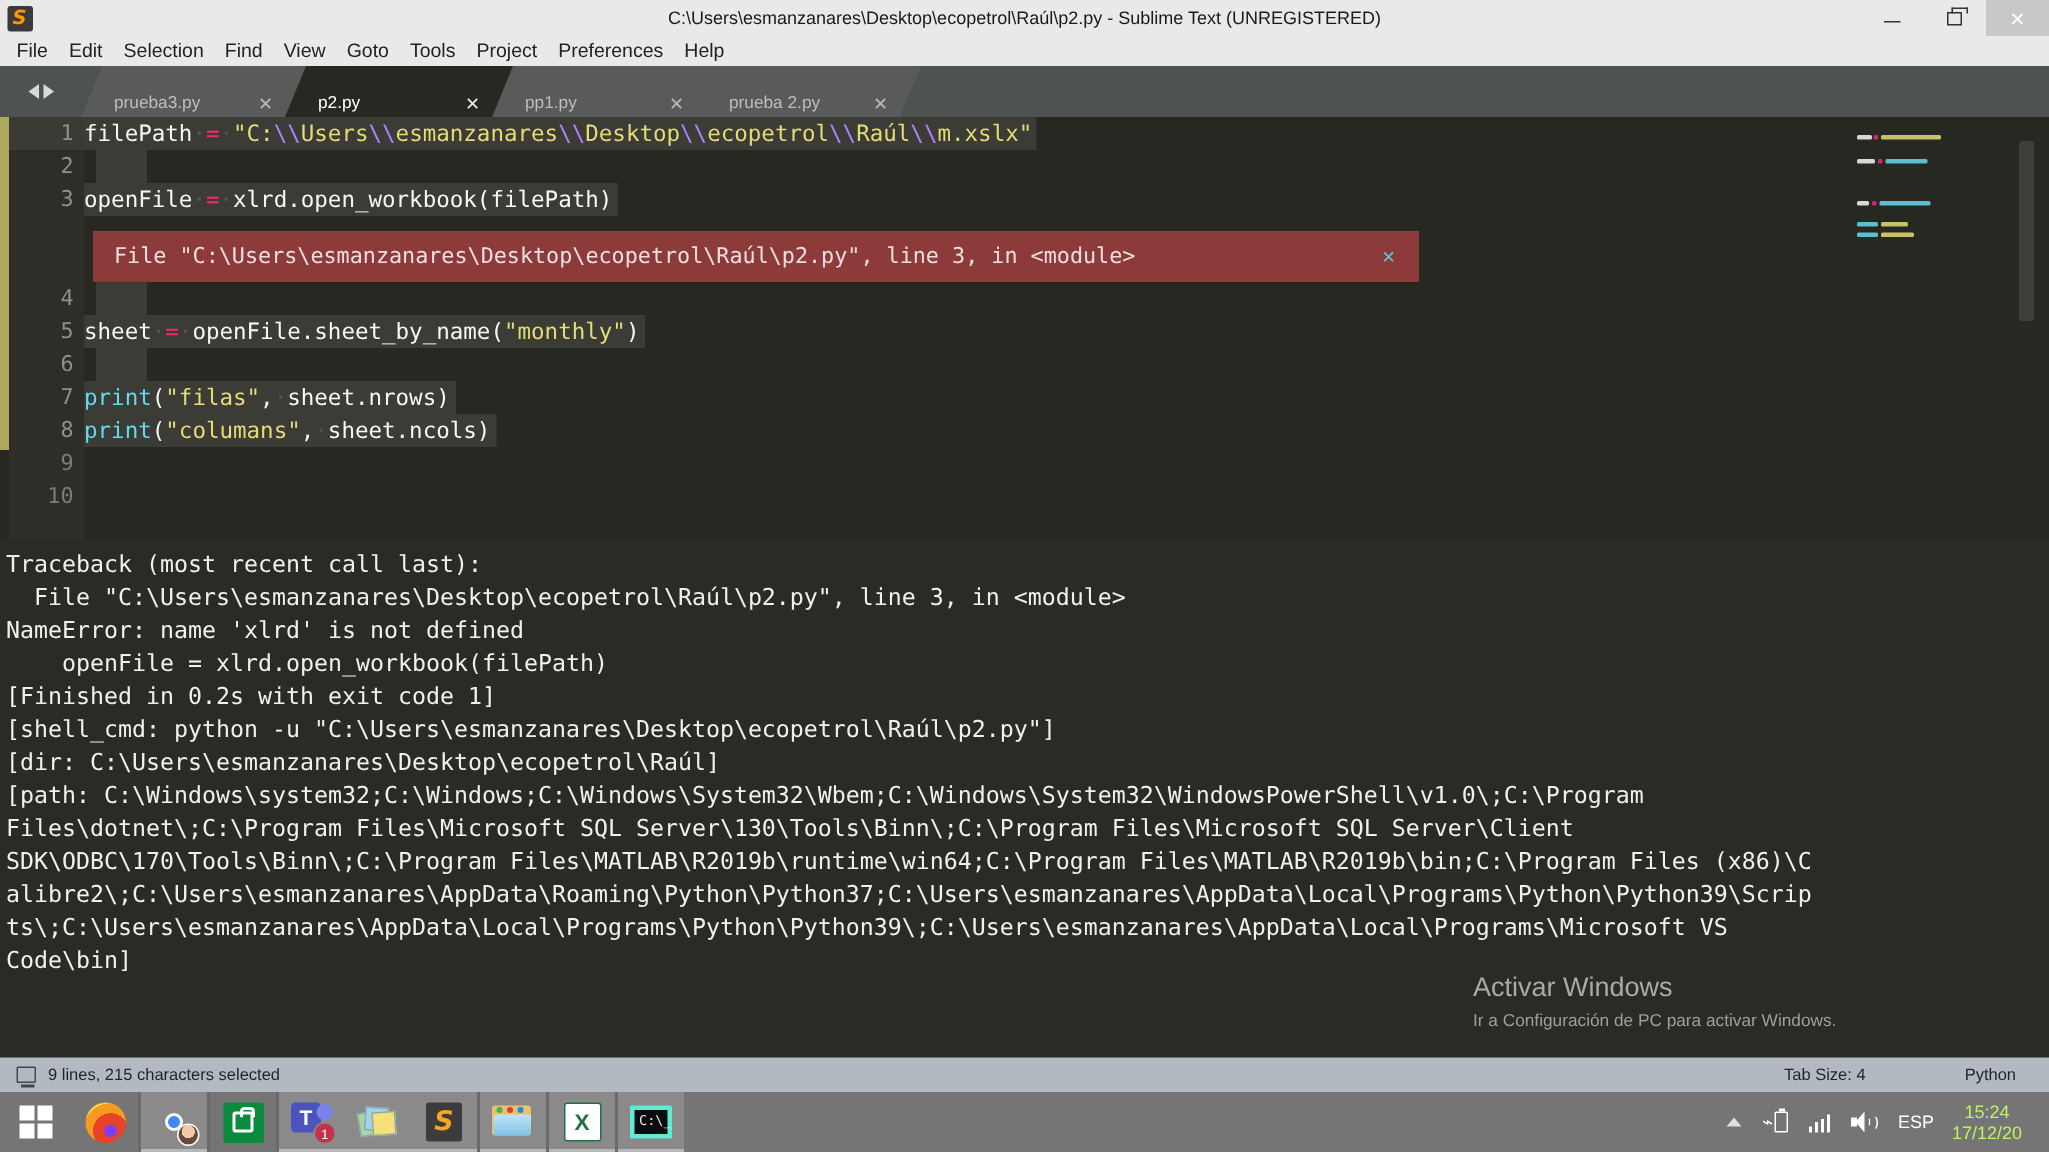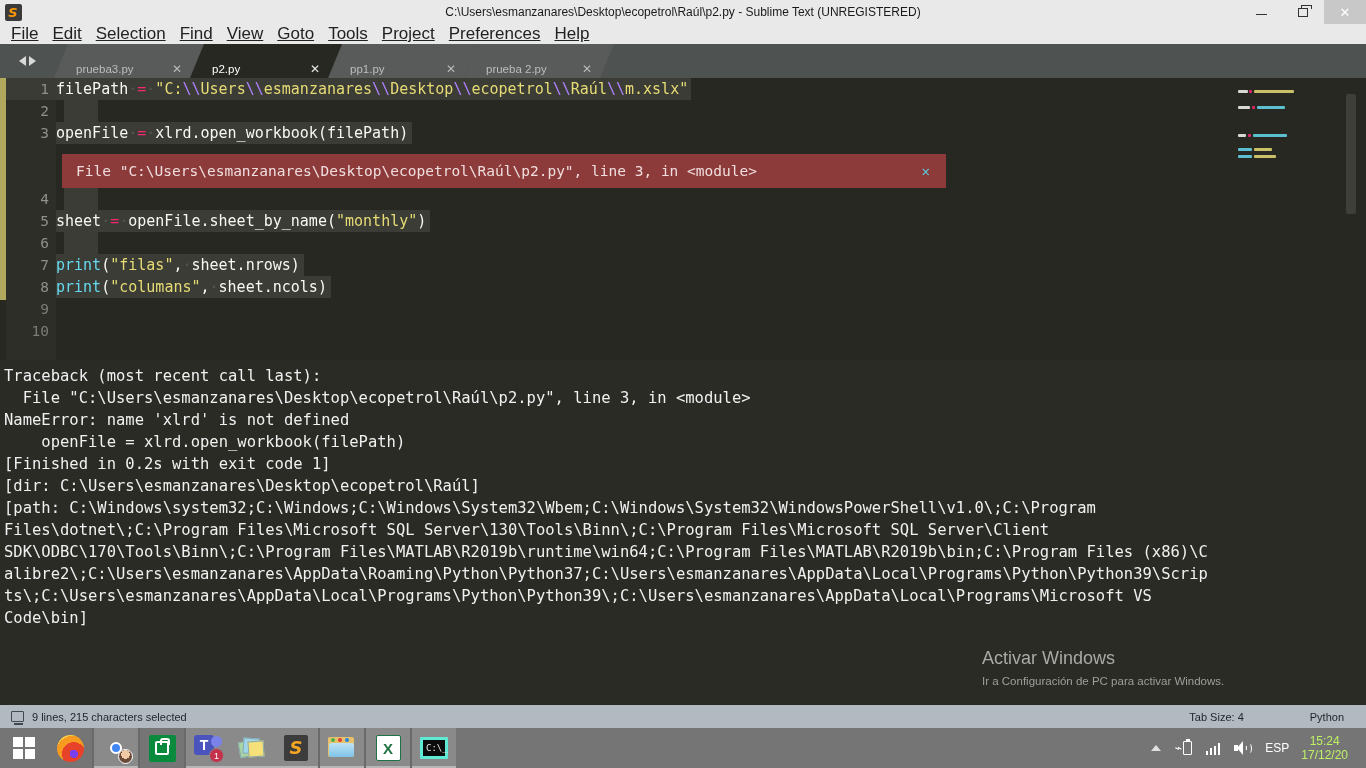--- a/index.html
+++ b/index.html
@@ -53,22 +53,22 @@
     border:1.4px solid #333; border-bottom:none;
   }
 
   
   #menubar {
     position: absolute; left: 0; top: 24px; width: 1366px; height: 20px;
     background: #e9e9e9;
     display: flex; align-items: center; padding-left: 4px;
   }
   .menu-item {
-    font-size: 17px; color: #222; padding: 0 7px; line-height: 20px;
-    font-family: "Liberation Sans", sans-serif; white-space: nowrap; text-decoration: underline;
+    font-size: 13px; color: #222; padding: 0 7px; line-height: 20px;
+    font-family: "Liberation Sans", sans-serif; white-space: nowrap;
   }
 
   
   #tabbar {
     position: absolute; left: 0; top: 44px; width: 1366px; height: 34px;
     background: #4e5250;
     display: flex; align-items: flex-end;
   }
   #tab-nav {
     width: 54px; height: 34px; display: flex; align-items: center;
@@ -438,20 +438,21 @@
     </div>
 </div>
 
 <div id="console-border"></div>
 <div id="console">
     <div class="oline">Traceback (most recent call last):</div>
     <div class="oline">  File "C:\Users\esmanzanares\Desktop\ecopetrol\Raúl\p2.py", line 3, in &lt;module&gt;</div>
     <div class="oline">NameError: name 'xlrd' is not defined</div>
     <div class="oline">    openFile = xlrd.open_workbook(filePath)</div>
     <div class="oline">[Finished in 0.2s with exit code 1]</div>
+    <div class="oline">[shell_cmd: python -u "C:\Users\esmanzanares\Desktop\ecopetrol\Raúl\p2.py"]</div>
     <div class="oline">[dir: C:\Users\esmanzanares\Desktop\ecopetrol\Raúl]</div>
     <div class="oline">[path: C:\Windows\system32;C:\Windows;C:\Windows\System32\Wbem;C:\Windows\System32\WindowsPowerShell\v1.0\;C:\Program</div>
     <div class="oline">Files\dotnet\;C:\Program Files\Microsoft SQL Server\130\Tools\Binn\;C:\Program Files\Microsoft SQL Server\Client</div>
     <div class="oline">SDK\ODBC\170\Tools\Binn\;C:\Program Files\MATLAB\R2019b\runtime\win64;C:\Program Files\MATLAB\R2019b\bin;C:\Program Files (x86)\C</div>
     <div class="oline">alibre2\;C:\Users\esmanzanares\AppData\Roaming\Python\Python37;C:\Users\esmanzanares\AppData\Local\Programs\Python\Python39\Scrip</div>
     <div class="oline">ts\;C:\Users\esmanzanares\AppData\Local\Programs\Python\Python39\;C:\Users\esmanzanares\AppData\Local\Programs\Microsoft VS</div>
     <div class="oline">Code\bin]</div>
   </div>
 
 <div id="watermark">

